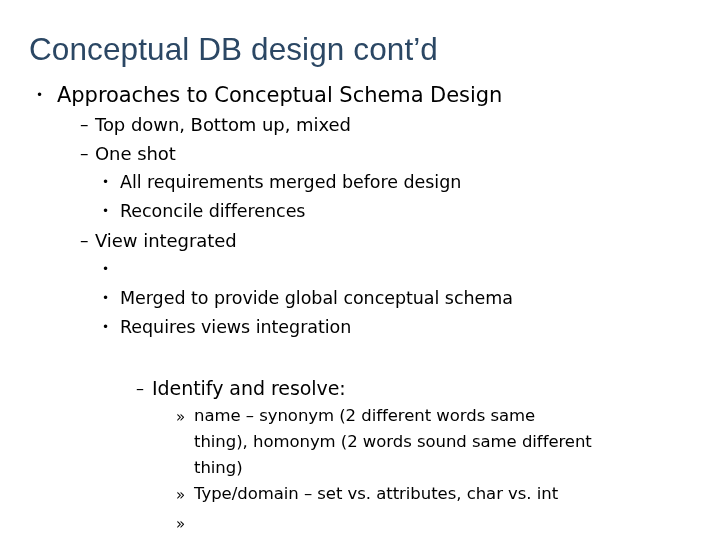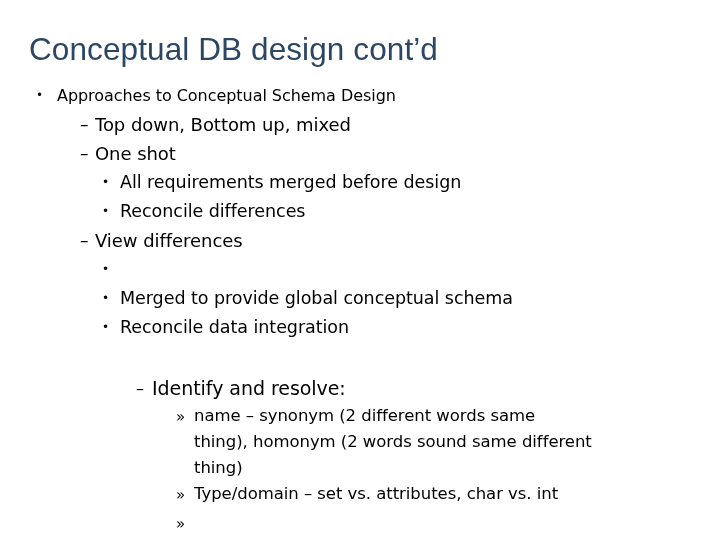--- a/index.html
+++ b/index.html
@@ -66,21 +66,21 @@
 
   .bullet-text {
     display: block;
     line-height: 29px;
     color: #000000;
   }
 
   
   .lvl1 { padding-left: 57px; }
   .lvl1 .bullet-marker { left: 36px; font-size: 12px; }
-  .lvl1 .bullet-text { font-size: 16px; letter-spacing: -0.05px; }
+  .lvl1 .bullet-text { font-size: 21px; letter-spacing: -0.05px; }
 
   
   .lvl2 { padding-left: 95px; }
   .lvl2 .bullet-marker { left: 80px; font-size: 17px; }
   .lvl2 .bullet-text { font-size: 18px; letter-spacing: -0.05px; }
 
   
   .lvl3 { padding-left: 120px; }
   .lvl3 .bullet-marker { left: 102px; font-size: 12px; }
   .lvl3 .bullet-text { font-size: 17.5px; letter-spacing: -0.05px; }
@@ -124,32 +124,32 @@
       <div class="bullet-row lvl3">
         <span class="bullet-marker">•</span>
         <span class="bullet-text">All requirements merged before design</span>
       </div>
       <div class="bullet-row lvl3">
         <span class="bullet-marker">•</span>
         <span class="bullet-text">Reconcile differences</span>
       </div>
       <div class="bullet-row lvl2">
         <span class="bullet-marker">–</span>
-        <span class="bullet-text">View differences</span>
+        <span class="bullet-text">View integrated</span>
       </div>
       <div class="bullet-row lvl3">
         <span class="bullet-marker">•</span>
       </div>
       <div class="bullet-row lvl3">
         <span class="bullet-marker">•</span>
         <span class="bullet-text">Merged to provide global conceptual schema</span>
       </div>
       <div class="bullet-row lvl3">
         <span class="bullet-marker">•</span>
-        <span class="bullet-text">Reconcile data integration</span>
+        <span class="bullet-text">Requires views integration</span>
       </div>
       <div class="bullet-row lvl4">
         <span class="bullet-marker">–</span>
         <span class="bullet-text">Identify and resolve:</span>
       </div>
       <div class="bullet-row lvl5 two-line">
         <span class="bullet-marker">»</span>
         <span class="bullet-text">name – synonym (2 different words same thing), homonym (2 words sound same different thing)</span>
       </div>
       <div class="bullet-row lvl5">

